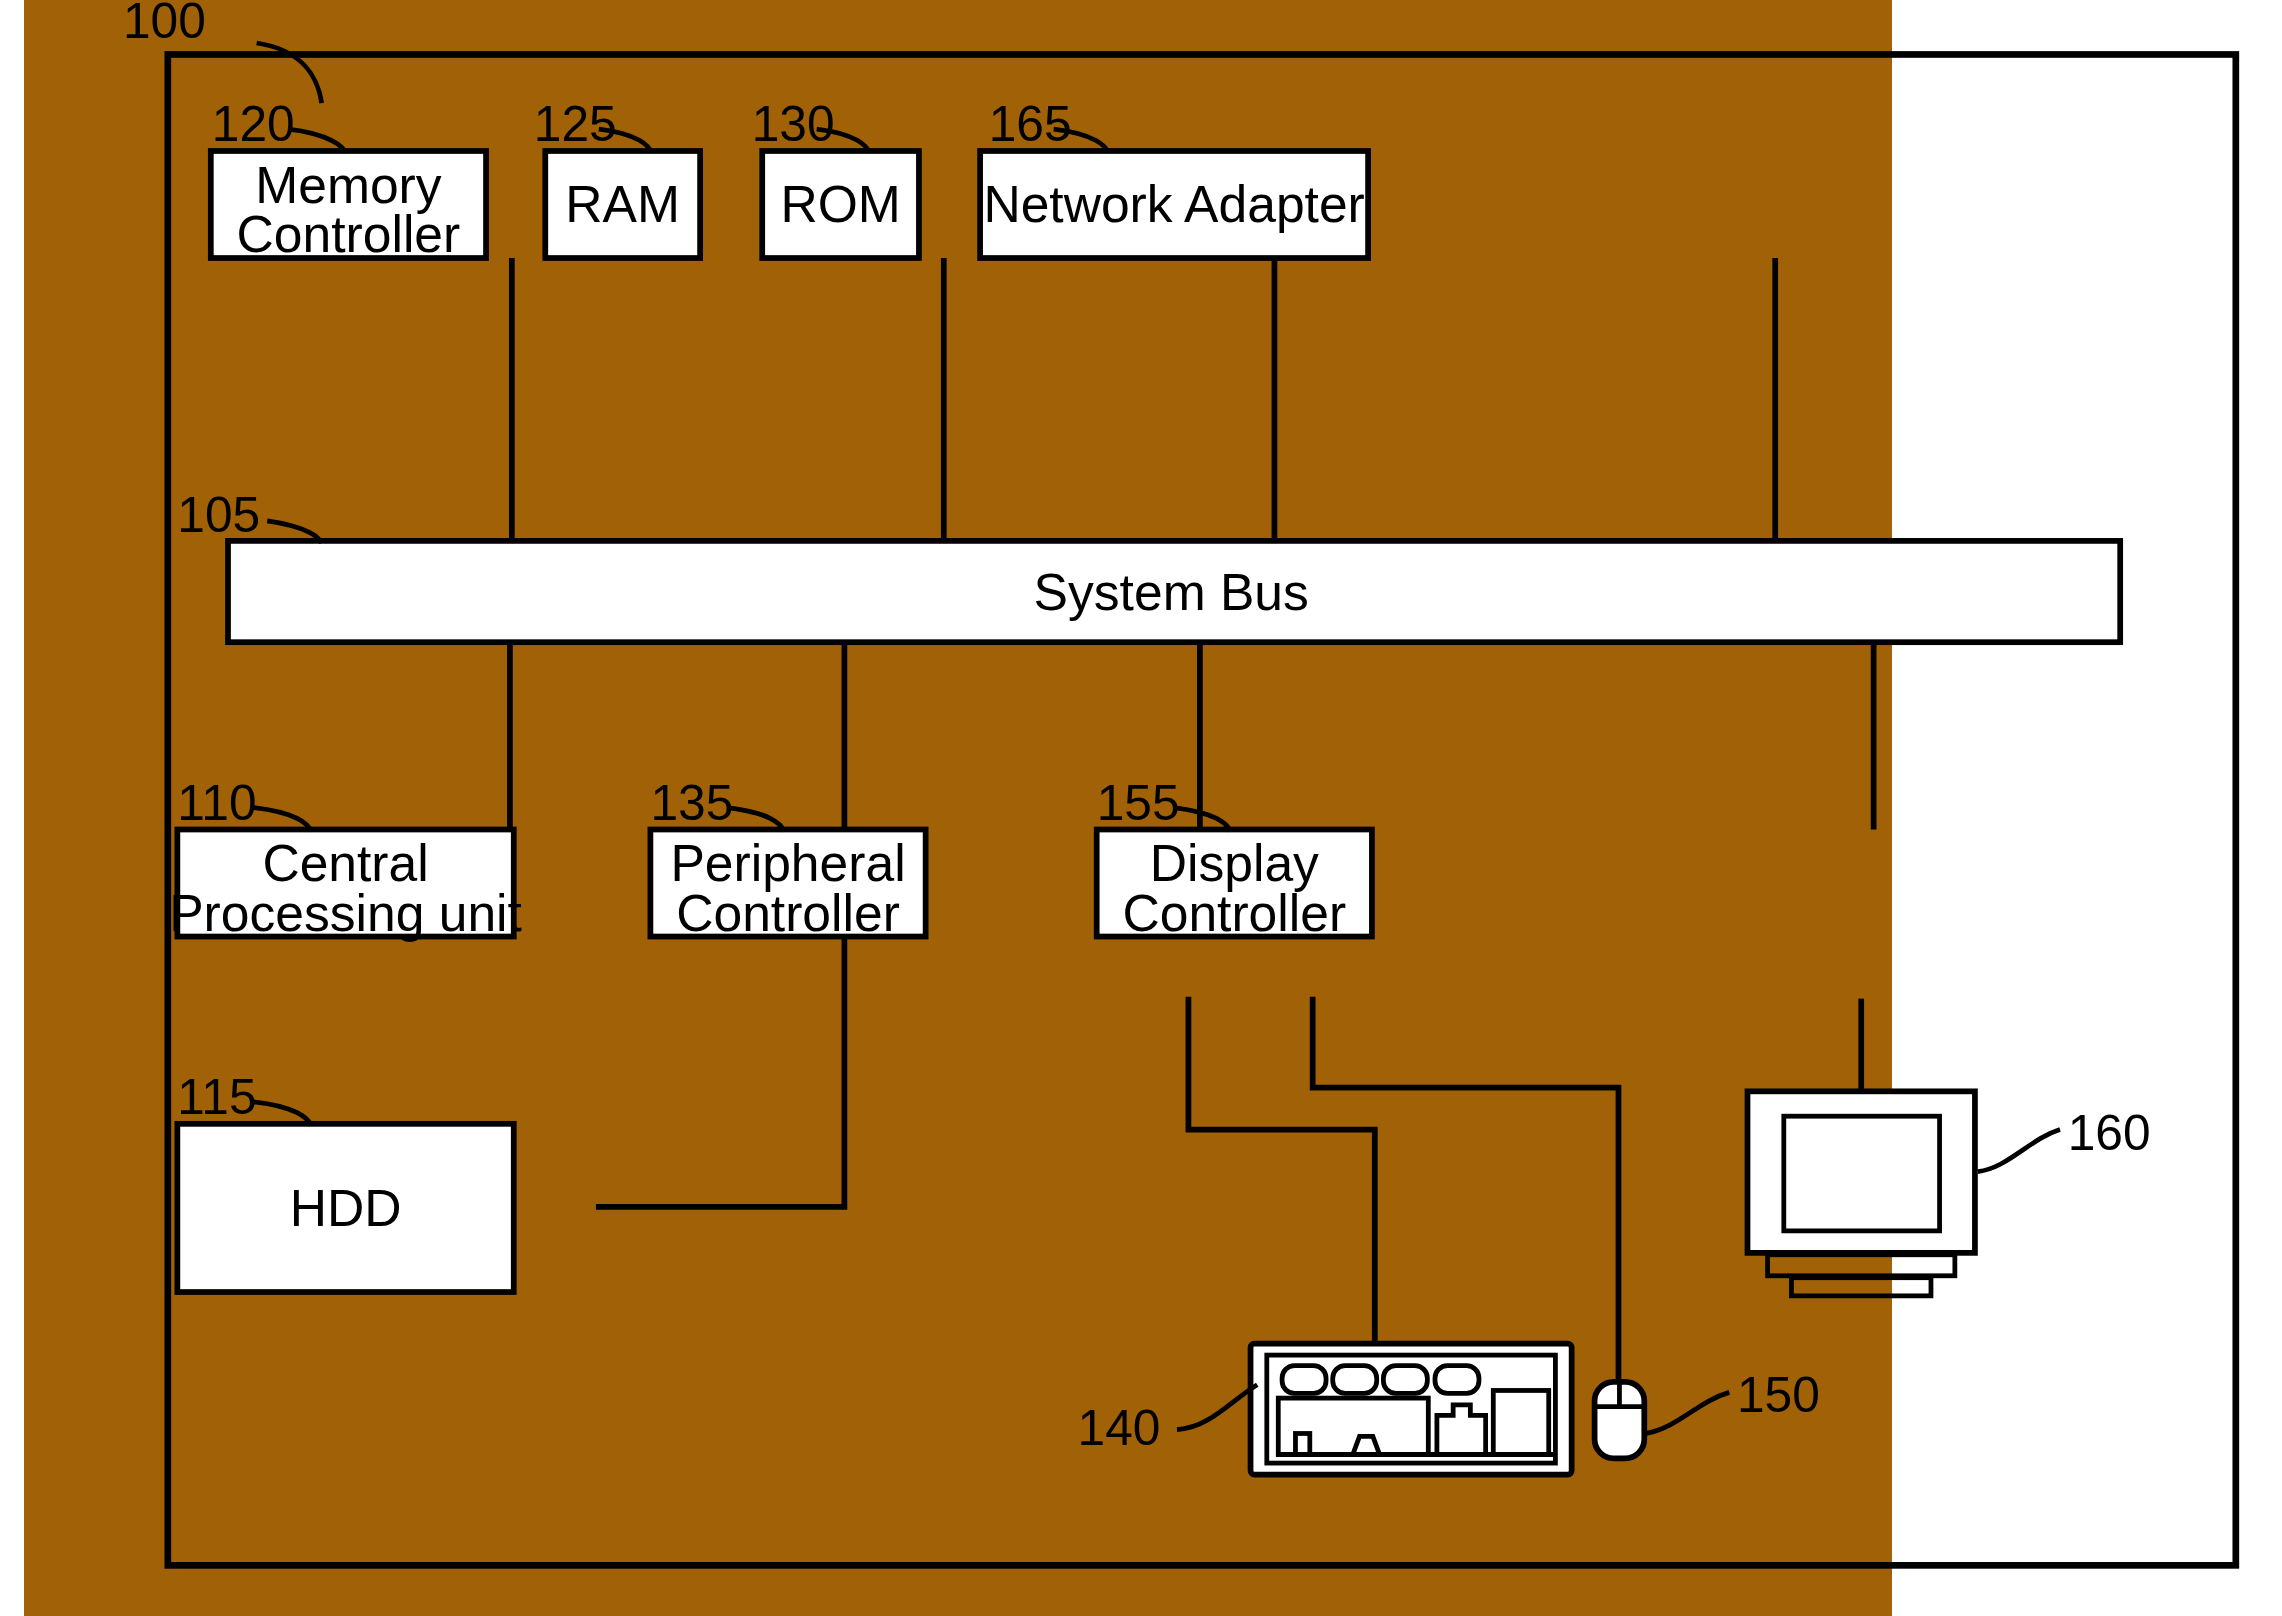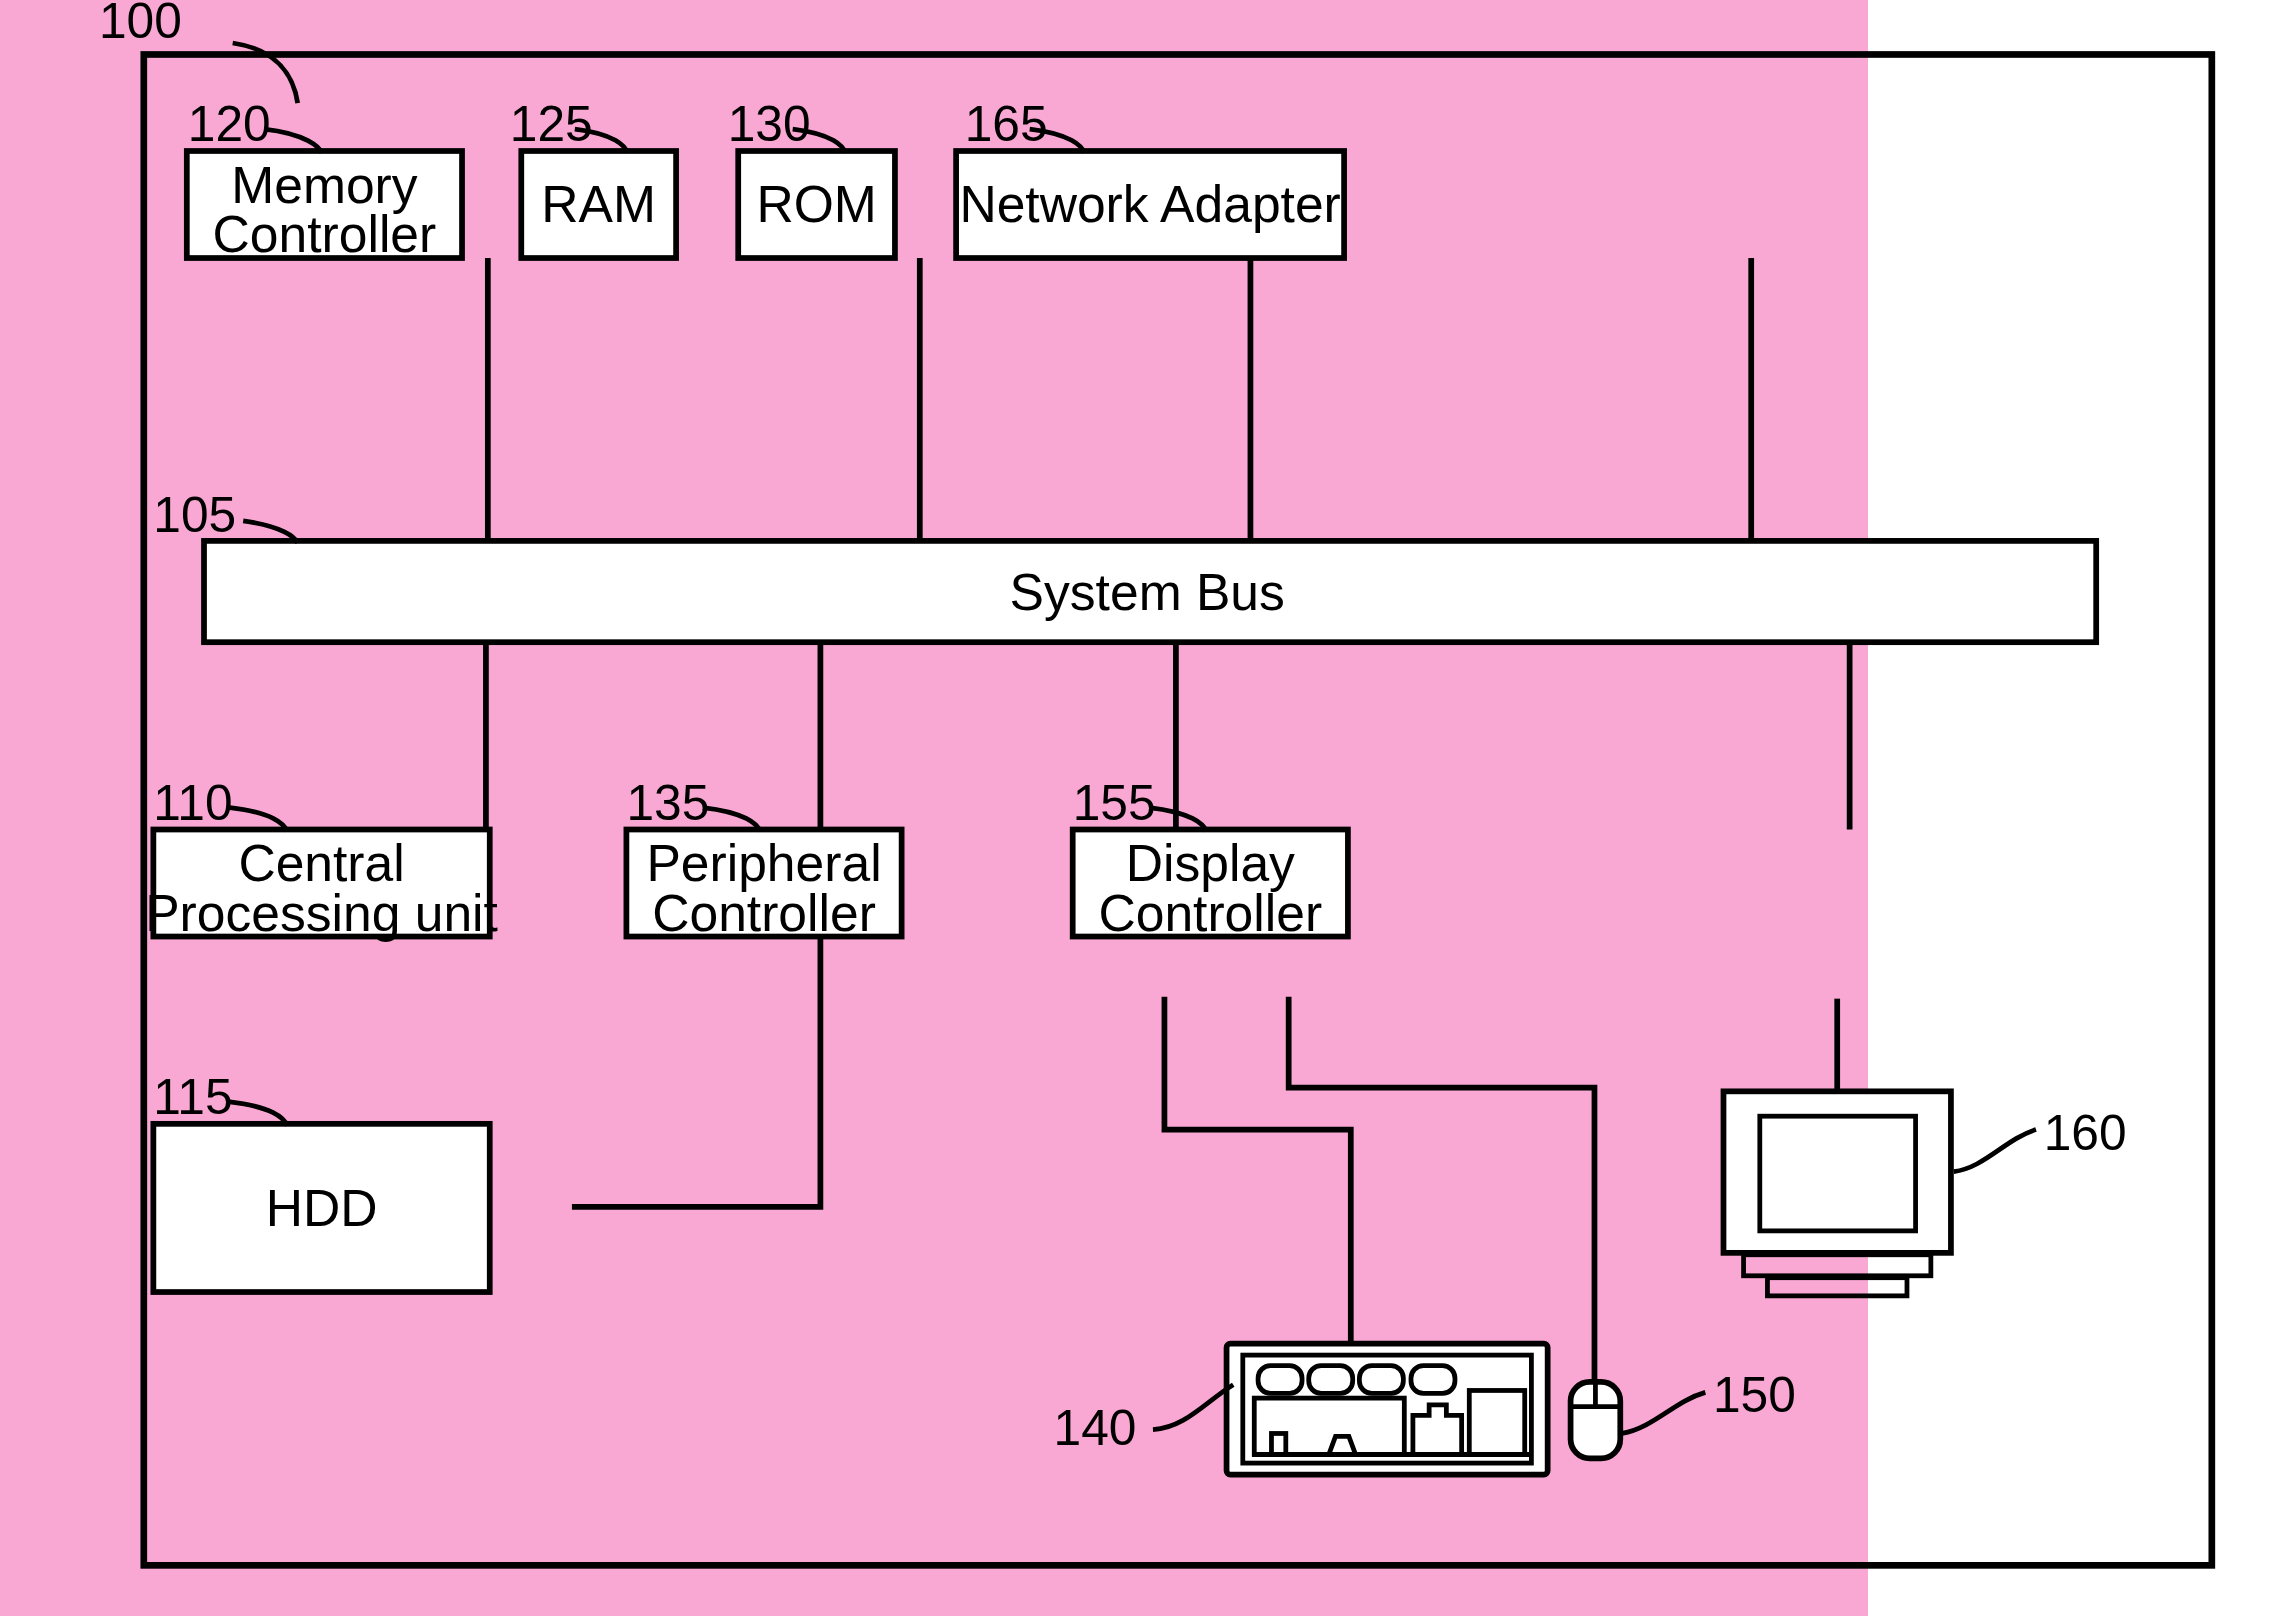--- a/index.html
+++ b/index.html
@@ -11,21 +11,22 @@
   body {
     width: 2283px;
     height: 1616px;
     overflow: hidden;
     font-family: "Liberation Sans", sans-serif;
   }
   #diagram-root {
     position: relative;
     width: 1868px;
     height: 1616px;
-    background: #f9a8d4;
+    background: #a16207;
+    margin-left: 24px;
   }
   svg#figure {
     display: block;
     width: 2283px;
     height: 1616px;
   }
   .stroke {
     fill: none;
     stroke: #000000;
     stroke-linecap: butt;

